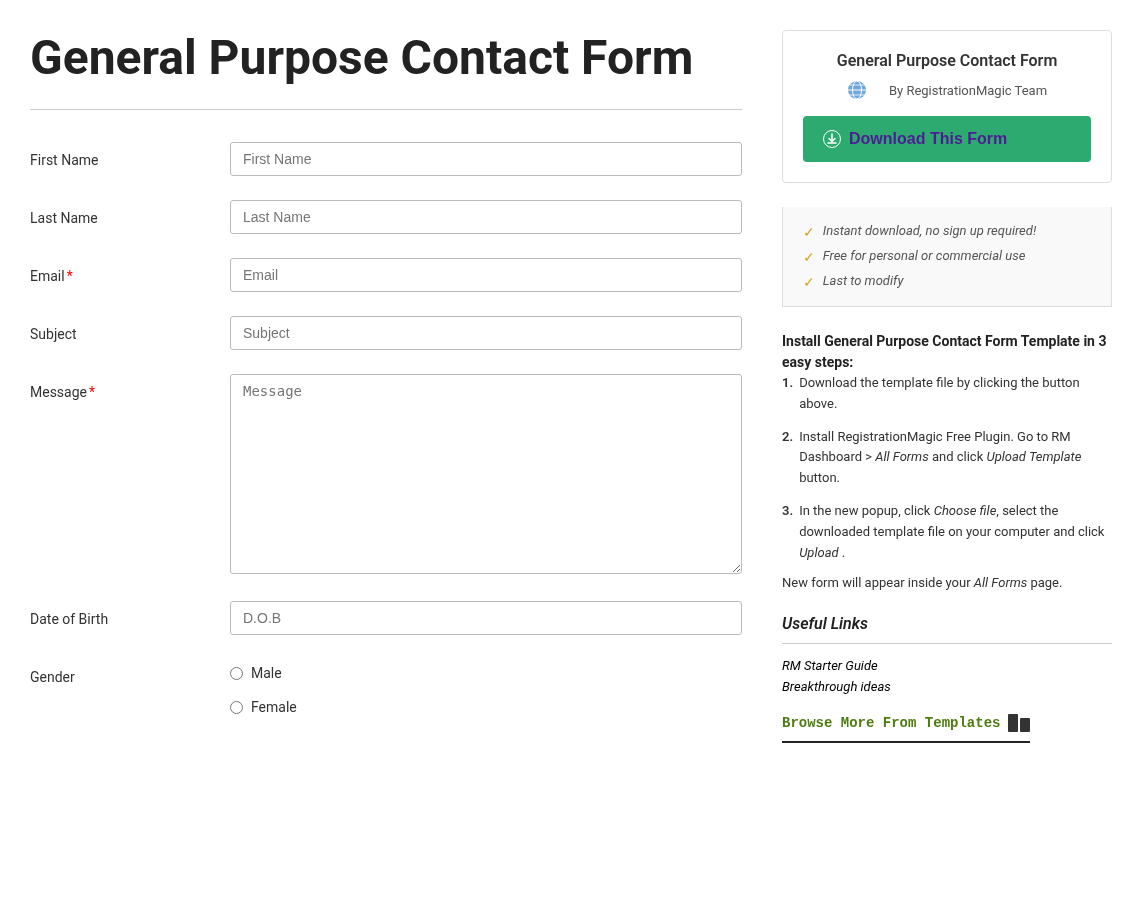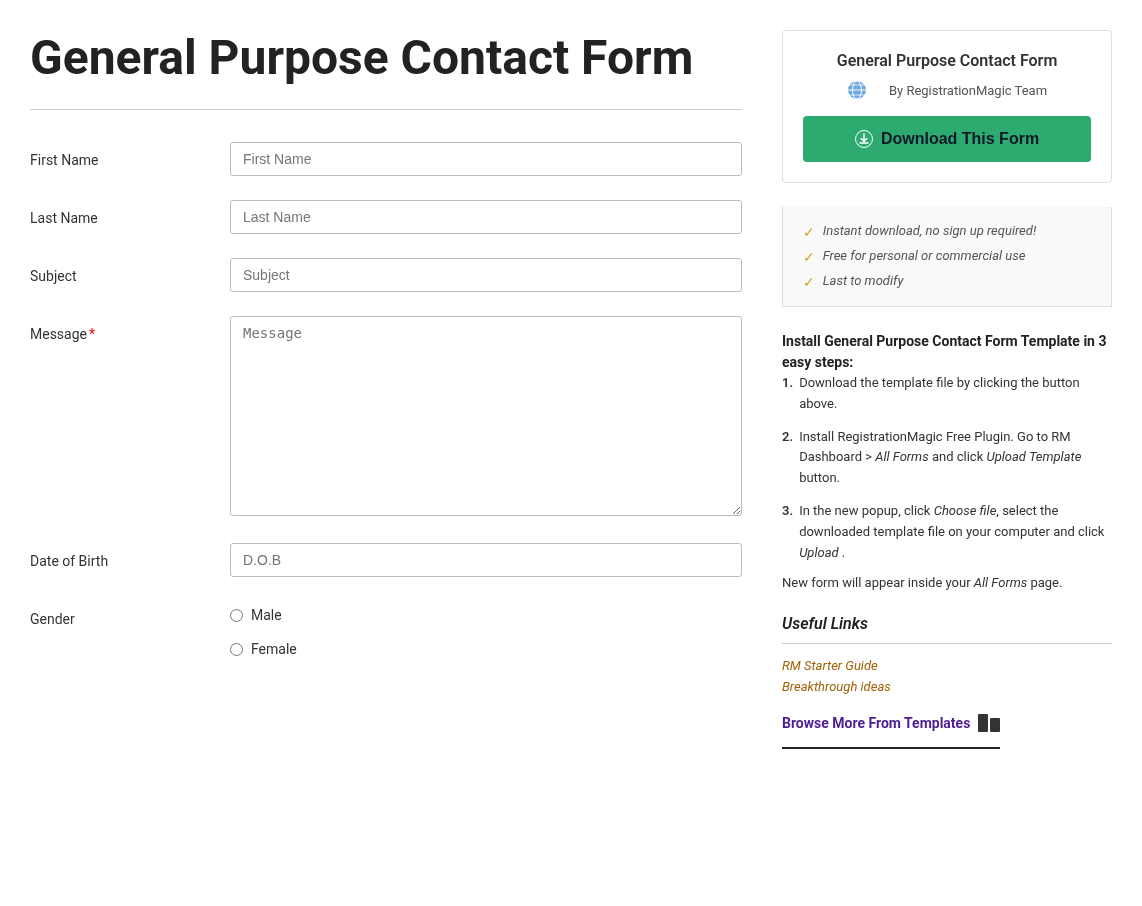--- a/index.html
+++ b/index.html
@@ -118,25 +118,24 @@
       color: #555;
       margin-bottom: 16px;
     }
     .author-icon {
       width: 20px;
       height: 20px;
     }
     .download-btn {
       display: flex;
       align-items: center;
-      justify-content: center;
       gap: 8px;
       width: 100%;
       background: #2daa6f;
-      color: #0f172a;
+      color: #4c1d95;
       border: none;
       border-radius: 4px;
       padding: 14px 20px;
       font-size: 16px;
       font-weight: 600;
       cursor: pointer;
       margin-bottom: 0;
     }
     .features-box {
       background: #f9f9f9;
@@ -210,37 +209,38 @@
       color: #222;
       margin-bottom: 10px;
     }
     .useful-links-divider {
       border: none;
       border-top: 1px solid #ccc;
       margin-bottom: 14px;
     }
     .useful-link {
       display: block;
-      color: #a16207;
+      color: #000000;
       text-decoration: none;
       font-size: 13px;
       margin-bottom: 6px;
     }
     .browse-templates {
       display: flex;
       align-items: center;
       gap: 8px;
       font-size: 14px;
       font-weight: 700;
-      color: #4c1d95;
+      color: #4d7c0f;
       text-decoration: none;
       border-bottom: 2px solid #222;
-      padding-bottom: 15px;
+      padding-bottom: 9px;
       width: fit-content;
       cursor: pointer;
+      font-family: Liberation Mono, monospace;
     }
     .browse-icon {
       display: flex;
       gap: 2px;
     }
     .browse-icon span {
       display: inline-block;
       width: 10px;
       height: 14px;
       background: #333;
@@ -270,20 +270,28 @@
 
     <div class="form-row">
       <div class="form-label">
         <span>Last Name</span>
       </div>
       <div class="form-field">
         <input type="text" placeholder="Last Name" style="">
       </div>
     </div>
 
+    <div class="form-row">
+      <div class="form-label">
+        <span>Email</span><span class="required-star">*</span>
+      </div>
+      <div class="form-field">
+        <input type="email" placeholder="Email" style="">
+      </div>
+    </div>
 
     <div class="form-row">
       <div class="form-label">
         <span>Subject</span>
       </div>
       <div class="form-field">
         <input type="text" placeholder="Subject" style="">
       </div>
     </div>
 

